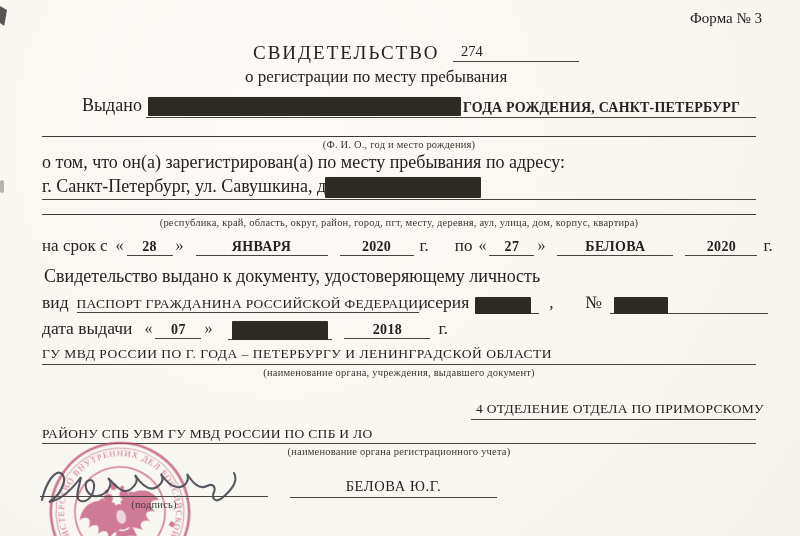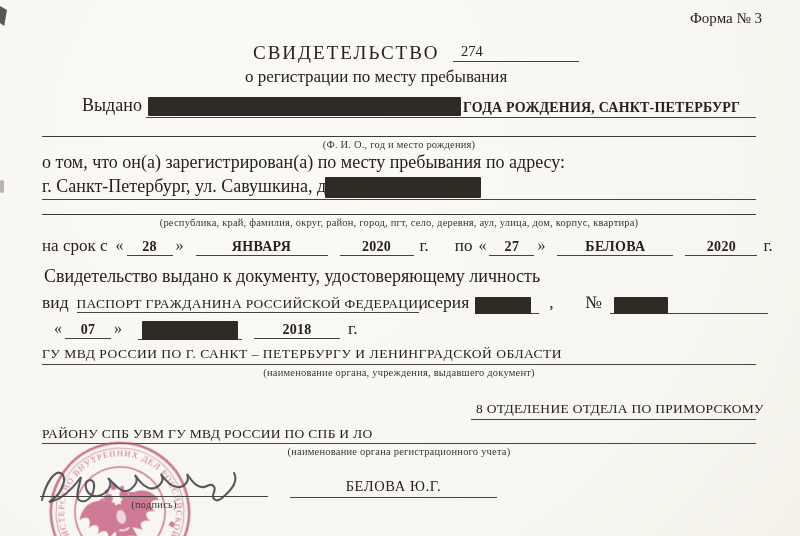--- a/index.html
+++ b/index.html
@@ -48,21 +48,21 @@
   <div class="rule thick" style="left:42px;top:136px;width:714px;"></div>
   <div class="caption" style="left:42px;top:139px;width:714px;">(Ф. И. О., год и место рождения)</div>
 
   <div class="abs" style="left:42px;top:152px;font-size:18px;">о том, что он(а) зарегистрирован(а) по месту пребывания по адресу:</div>
 
   <div class="abs" style="left:42px;top:176px;font-size:18px;">г. Санкт-Петербург, ул. Савушкина, дом</div>
   <span class="bar abs" style="left:325px;top:177px;width:156px;height:21px;"></span>
   <div class="rule" style="left:42px;top:199px;width:714px;"></div>
 
   <div class="rule thick" style="left:42px;top:214px;width:714px;"></div>
-  <div class="caption" style="left:42px;top:217px;width:714px;">(республика, край, фамилия, округ, район, город, пгт, село, деревня, аул, улица, дом, корпус, квартира)</div>
+  <div class="caption" style="left:42px;top:217px;width:714px;">(республика, край, область, округ, район, город, пгт, месту, деревня, аул, улица, дом, корпус, квартира)</div>
 
   <div class="row" style="left:42px;top:236px;font-size:17px;">
     <span>на срок с</span>
     <span class="quote" style="margin-left:8px;">«</span>
     <span class="slot val" style="width:46px;margin-left:3px;">28</span>
     <span class="quote" style="margin-left:3px;">»</span>
     <span class="slot val" style="width:132px;margin-left:12px;">ЯНВАРЯ</span>
     <span class="slot val" style="width:74px;margin-left:12px;">2020</span>
     <span style="margin-left:6px;">г.</span>
     <span style="margin-left:26px;">по</span>
@@ -84,35 +84,36 @@
       <span class="bar" style="width:56px;height:17px;margin-bottom:-1px;"></span>
     </span>
     <span style="margin-left:10px;">,</span>
     <span style="margin-left:32px;">№</span>
     <span class="slot" style="width:158px;margin-left:8px;text-align:left;">
       <span class="bar" style="width:54px;height:17px;margin:0 0 -1px 4px;"></span>
     </span>
   </div>
 
   <div class="row" style="left:42px;top:318px;font-size:17.5px;">
+    <span>дата выдачи</span>
     <span class="quote" style="margin-left:12px;">«</span>
     <span class="slot val" style="width:46px;margin-left:3px;">07</span>
     <span class="quote" style="margin-left:3px;">»</span>
     <span class="slot" style="width:104px;margin-left:16px;text-align:left;">
       <span class="bar" style="width:96px;height:19px;margin:0 0 -1px 4px;"></span>
     </span>
     <span class="slot val" style="width:86px;margin-left:12px;">2018</span>
     <span style="margin-left:8px;">г.</span>
   </div>
 
-  <div class="abs caps" style="left:42px;top:346px;letter-spacing:.5px;">ГУ МВД РОССИИ ПО Г. САНКТ – ПЕТЕРБУРГУ И ЛЕНИНГРАДСКОЙ ОБЛАСТИ</div>
+  <div class="abs caps" style="left:42px;top:346px;letter-spacing:.5px;">ГУ МВД РОССИИ ПО Г. ГОДА – ПЕТЕРБУРГУ И ЛЕНИНГРАДСКОЙ ОБЛАСТИ</div>
   <div class="rule" style="left:42px;top:364px;width:714px;"></div>
   <div class="caption" style="left:42px;top:367px;width:714px;">(наименование органа, учреждения, выдавшего документ)</div>
 
-  <div class="abs caps" style="left:476px;top:401px;">8 ОТДЕЛЕНИЕ ОТДЕЛА  ПО ПРИМОРСКОМУ</div>
+  <div class="abs caps" style="left:476px;top:401px;">4 ОТДЕЛЕНИЕ ОТДЕЛА  ПО ПРИМОРСКОМУ</div>
   <div class="rule" style="left:471px;top:419px;width:285px;"></div>
 
   <div class="abs caps" style="left:42px;top:426px;">РАЙОНУ СПБ УВМ ГУ МВД РОССИИ ПО СПБ И ЛО</div>
   <div class="rule" style="left:42px;top:443px;width:714px;"></div>
   <div class="caption" style="left:42px;top:446px;width:714px;">(наименование органа регистрационного учета)</div>
 
   <div class="rule" style="left:40px;top:496px;width:228px;z-index:4;"></div>
   <div class="caption" style="left:40px;top:499px;width:228px;z-index:4;">(подпись)</div>
 
   <div class="abs" style="left:290px;top:478px;width:207px;text-align:center;font-size:14.5px;letter-spacing:.6px;">БЕЛОВА Ю.Г.</div>

